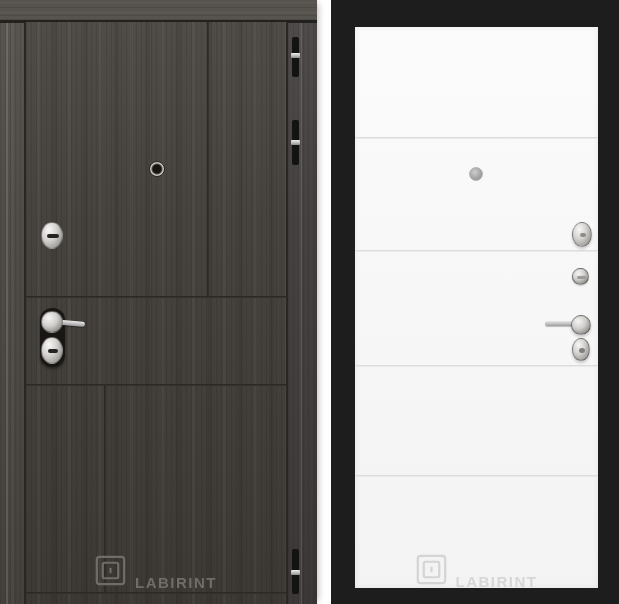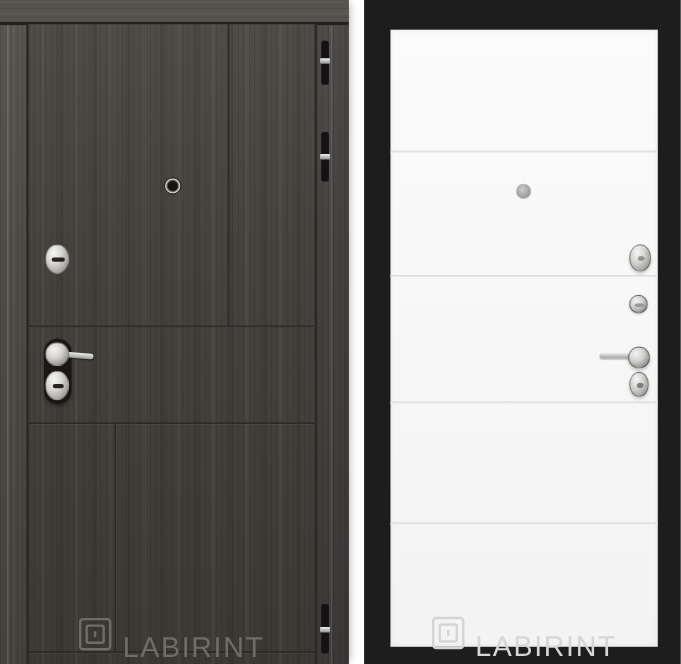--- a/index.html
+++ b/index.html
@@ -41,21 +41,21 @@
     border:1px solid #2a2826;box-sizing:border-box;}
   .ld-knob{position:absolute;left:41px;top:222px;width:22px;height:27px;}
   .ld-handle-plate{position:absolute;left:40px;top:308px;width:25px;height:59px;background:#191714;border-radius:12px;box-shadow:0 2px 3px rgba(0,0,0,0.4);}
   .ld-rose{position:absolute;left:41px;top:311px;width:22px;height:22px;}
   .ld-lever{position:absolute;left:52px;top:319px;width:33px;height:5px;border-radius:2.5px;
     background:linear-gradient(180deg,#eeeeee,#9a9a9a);transform:rotate(5deg);transform-origin:left center;box-shadow:0 1px 1px rgba(0,0,0,0.4);}
   .ld-escutcheon{position:absolute;left:41px;top:337px;width:22px;height:27px;}
 
   
   .watermark{position:absolute;left:0;width:100%;display:flex;align-items:center;justify-content:center;gap:9px;}
-  .wm-text{font-size:26px;letter-spacing:1.5px;font-weight:400;line-height:1;margin-top:24px;}
+  .wm-text{font-size:15px;letter-spacing:1.5px;font-weight:700;line-height:1;margin-top:24px;}
   .left-door .wm-text{color:#706d68;}
   .right-door .wm-text{color:#d6d6d6;}
   .left-door .wm-icon{stroke:#706d68;}
   .right-door .wm-icon{stroke:#d4d4d4;}
   .wm-icon{fill:none;stroke-width:2.4px;}
 
   
   .right-door{position:absolute;left:331px;top:0;width:288px;height:604px;background:#1d1d1d;}
   .rd-leaf{position:absolute;left:24px;top:27px;width:243px;height:561px;
     background:linear-gradient(180deg,#fbfbfb,#f3f3f3);box-shadow:inset 0 0 6px rgba(0,0,0,0.07);}

